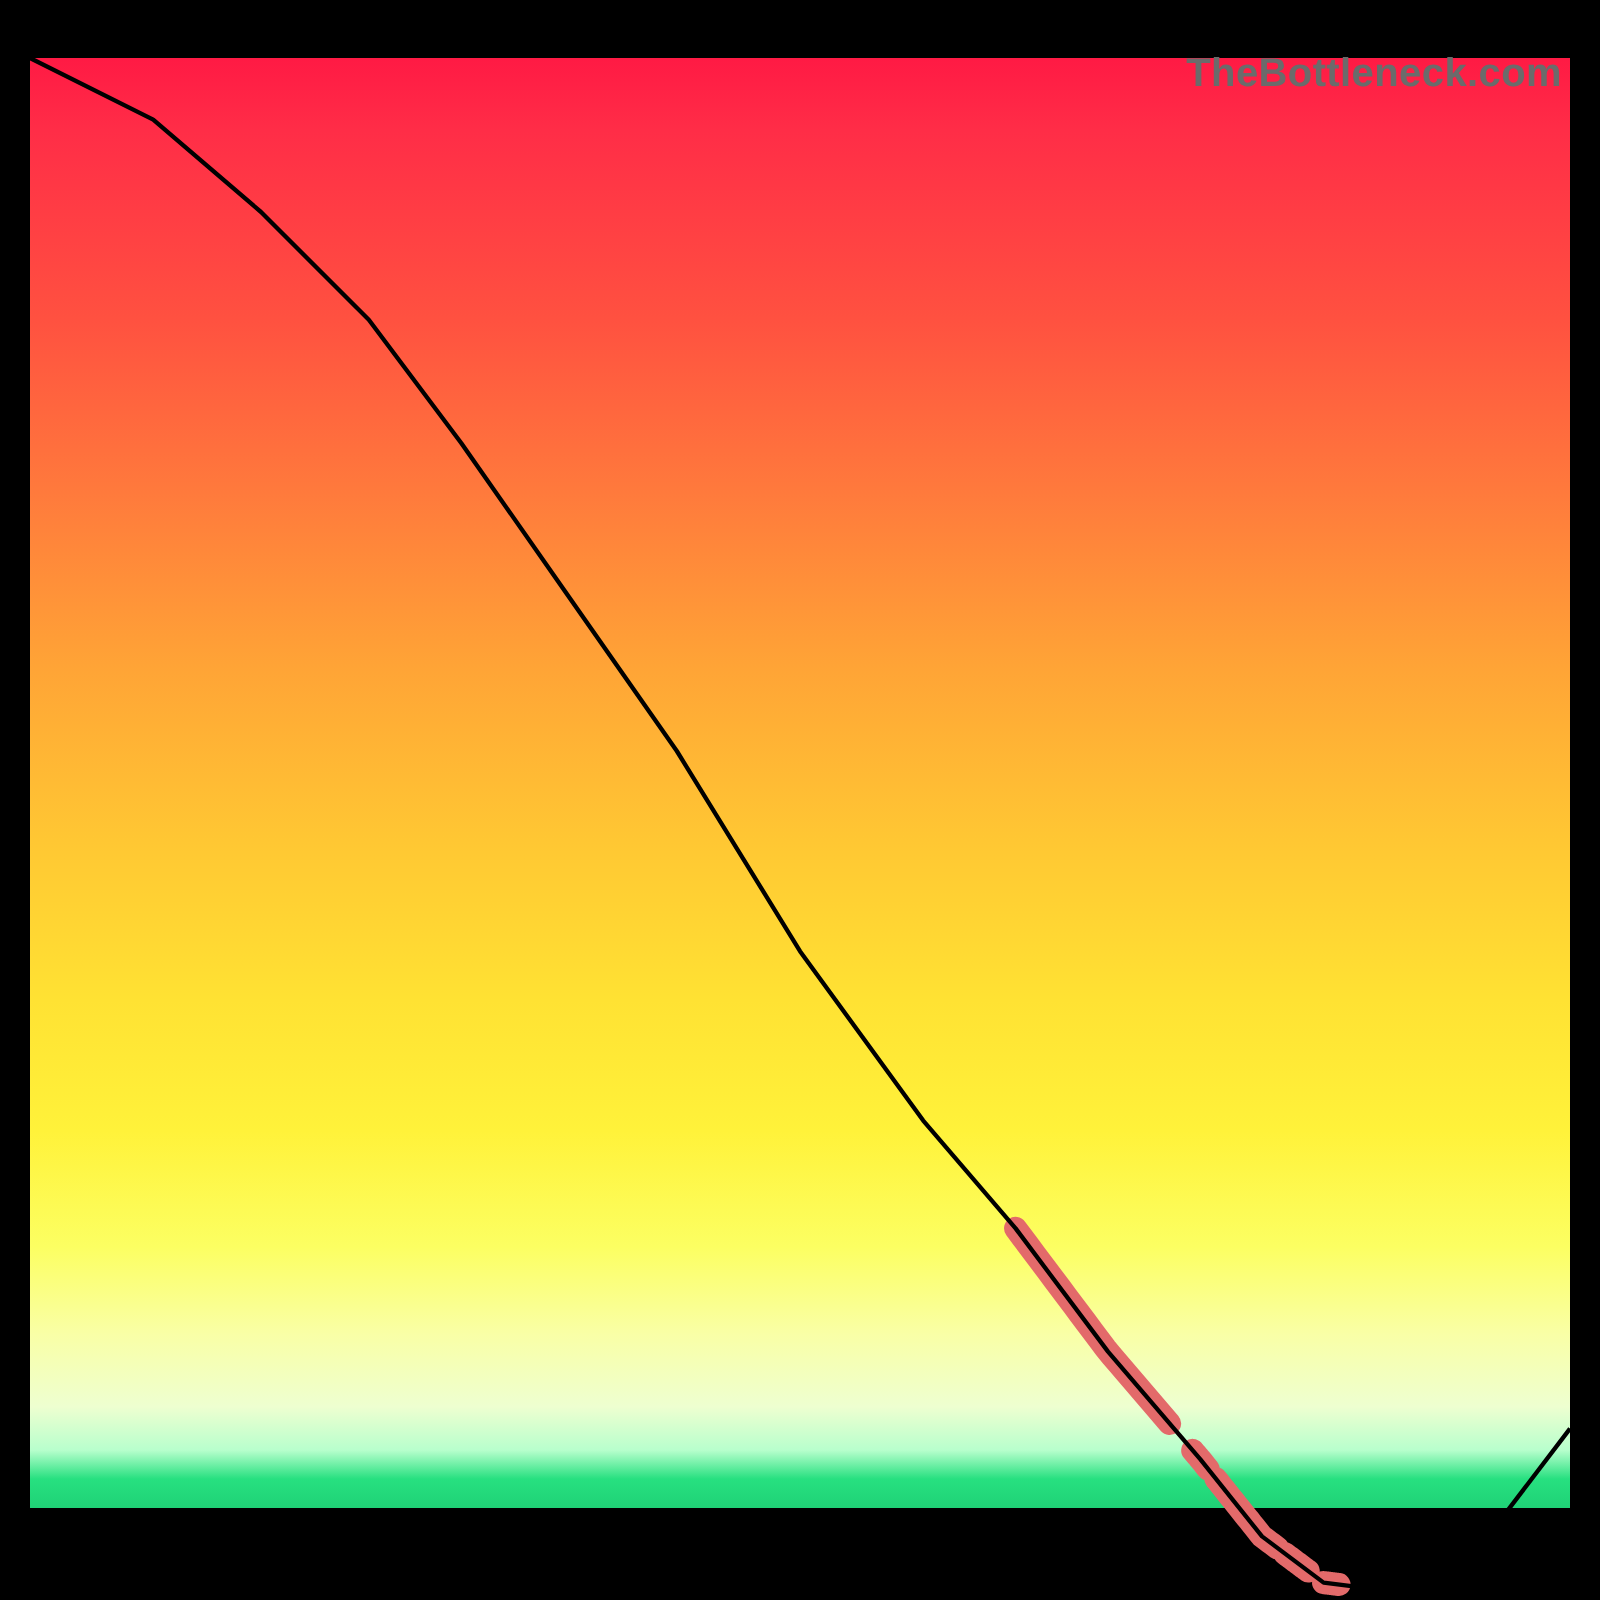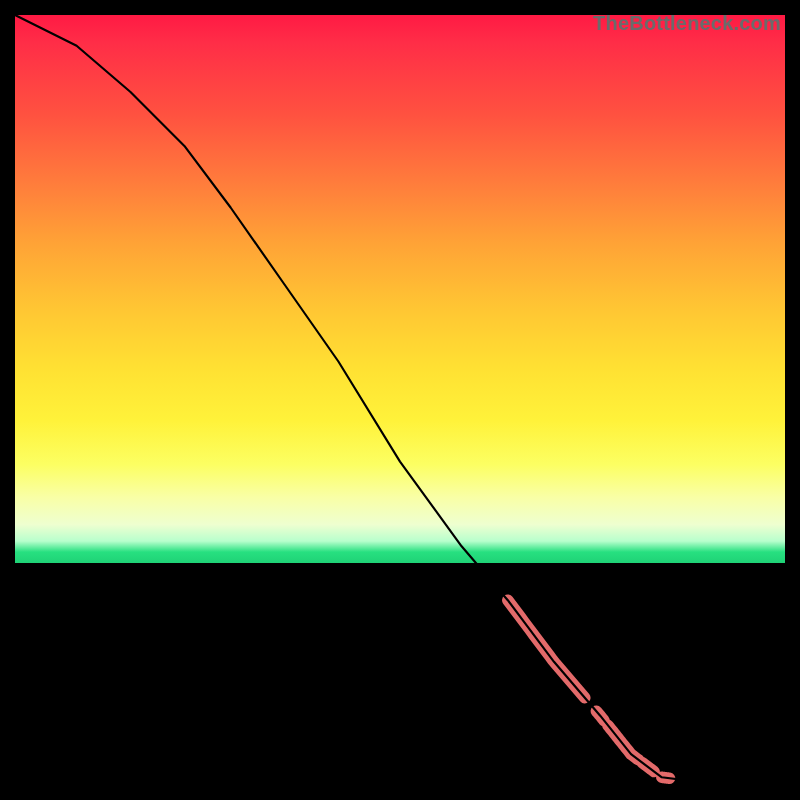--- a/index.html
+++ b/index.html
@@ -6,23 +6,23 @@
   html, body { width: 800px; height: 800px; background: #000; overflow: hidden; }
   .frame {
     position: relative;
     width: 800px;
     height: 800px;
     background: #000;
   }
   .plot {
     position: absolute;
     left: 15px;
-    top: 15px;
+    top: 29px;
     width: 770px;
-    height: 548px;
+    height: 725px;
   }
   .gradient-bg {
     position: absolute;
     left: 0; top: 0; width: 100%; height: 100%;
     
     background: linear-gradient(to bottom,
       #ff1a44 0%,
       #ff2d47 5%,
       #ff5140 18%,
       #ff7a3c 30%,

